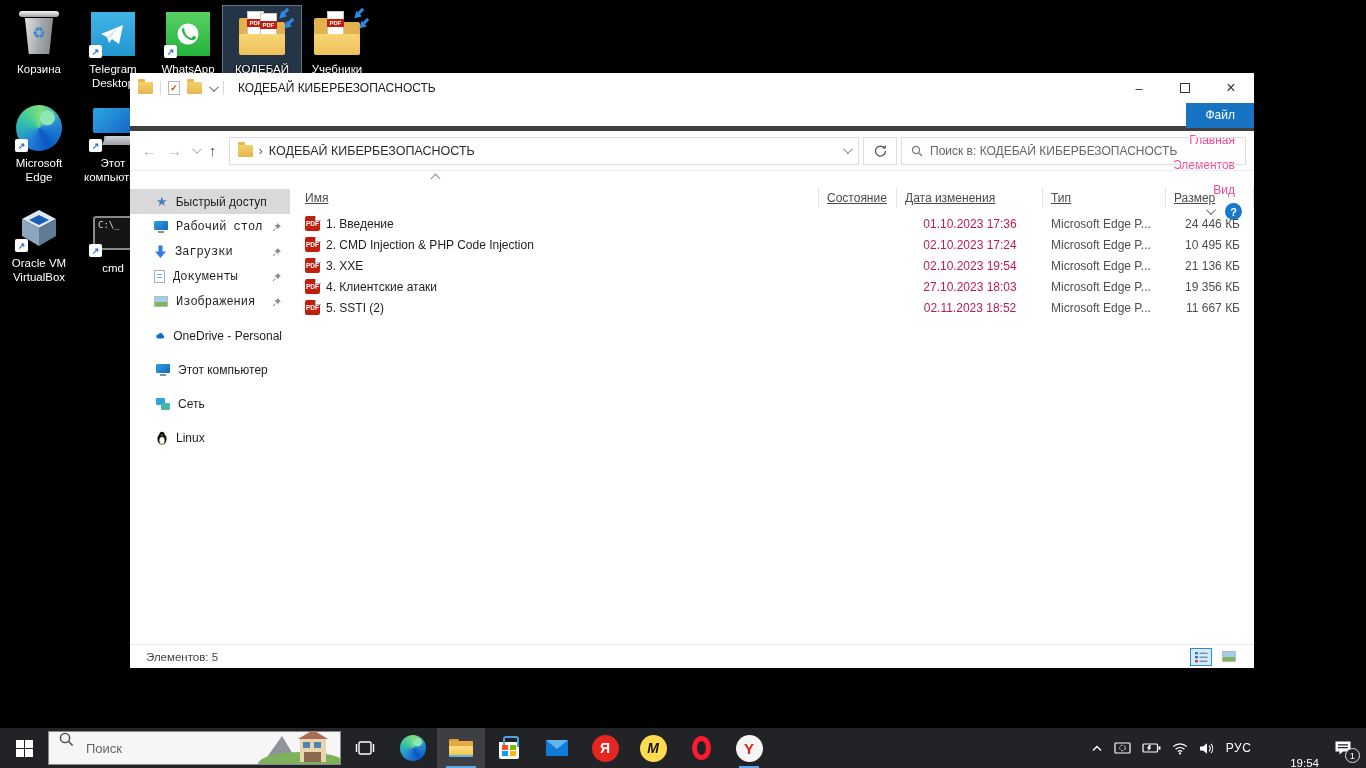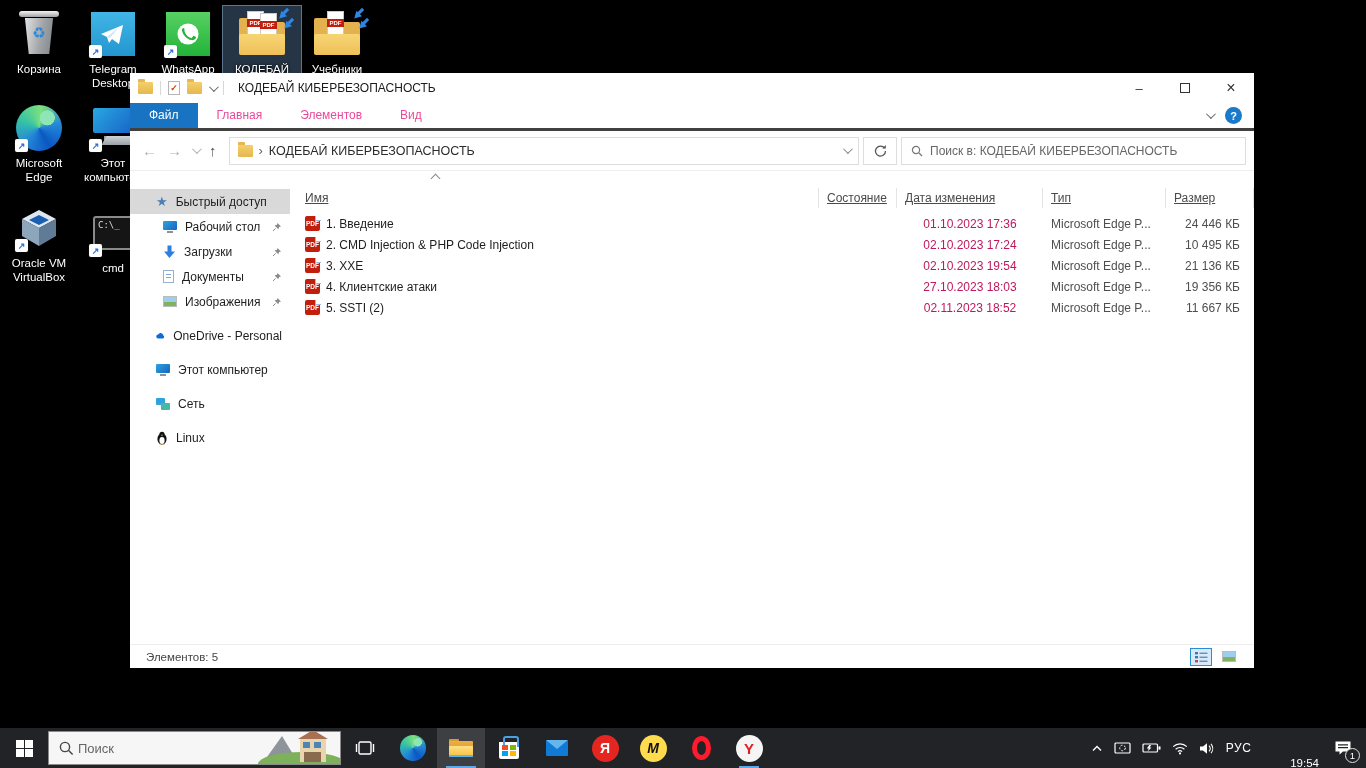--- a/index.html
+++ b/index.html
@@ -52,41 +52,41 @@
   .mini-folder:before { content:''; position:absolute; top:-3px; left:0; width:7px; height:3px; background:#e7b64f; border-radius:1px 1px 0 0; }
   .qat-sep { width:1px; height:14px; background:#d8d8d8; }
   .doc-check { width:12px; height:14px; background:#fff; border:1px solid #b5b5b5; color:#d43a02; font-size:9px; font-weight:bold; line-height:12px; text-align:center; }
   .chev { display:inline-block; width:7px; height:7px; border-right:1.5px solid #666; border-bottom:1.5px solid #666; transform:rotate(45deg) translateY(-2px); }
   .win-title { margin-left:6px; font-size:12px; color:#1a1a1a; white-space:nowrap; }
   .win-ctrls { margin-left:auto; display:flex; height:30px; }
   .wc { width:46px; display:flex; align-items:center; justify-content:center; color:#333; font-size:13px; }
   .wc .maxbox { width:10px; height:10px; border:1px solid #333; display:block; }
   .wc.close { font-size:16px; }
 
-  .ribbon { height:28px; display:flex; align-items:flex-end; border-bottom:3px solid #404040; }
+  .ribbon { height:28px; display:flex; align-items:flex-end; border-bottom:5px solid #404040;flex-direction:column; }
   .rtab { padding:5px 19px 6px; color:#ec4899; font-size:12px; }
   .rtab.file { background:#1873c2; color:#fff; }
   .ribbon-right { margin-left:auto; display:flex; align-items:center; gap:12px; padding:0 12px 4px; }
   .help-circ { width:17px; height:17px; border-radius:50%; background:#1979ca; color:#fff; font-size:11px; font-weight:bold; display:flex; align-items:center; justify-content:center; }
 
   .navbar { height:40px; display:flex; align-items:center; padding:6px 8px 6px 4px; gap:4px; border-bottom:1px solid #eee; }
   .nav-arrows { display:flex; align-items:center; gap:10px; padding:0 8px; color:#b0b0b0; font-size:15px; }
   .nav-arrows .up { color:#555; }
   .addr { flex:1; height:28px; border:1px solid #ddd; display:flex; align-items:center; gap:6px; padding:0 8px; }
   .crumb-sep { color:#666; font-size:13px; }
   .addr-text { flex:1; color:#2b2b2b; font-size:12.5px; white-space:nowrap; overflow:hidden; }
   .refresh-box { width:34px; height:28px; border:1px solid #ddd; display:flex; align-items:center; justify-content:center; }
   .searchbox { width:345px; height:28px; border:1px solid #ddd; display:flex; align-items:center; gap:7px; padding:0 9px; }
   .searchbox input { border:none; outline:none; flex:1; font-size:12px; font-family:"Liberation Sans",sans-serif; color:#444; background:transparent; }
   .searchbox input::placeholder, .tb-search input::placeholder { color:#666; opacity:1; }
 
   .main { flex:1; display:flex; overflow:hidden; }
   .sidebar { width:160px; padding-top:18px; flex-shrink:0; }
   .srow { height:25px; display:flex; align-items:center; gap:8px; padding-left:26px; padding-right:8px; color:#1e1e1e; font-size:12px; white-space:nowrap; }
-  .srow.child { padding-left:33px; }
+  .srow.child { padding-left:24px;font-family:Liberation Mono, monospace; }
   .srow.sel { background:#d9d9d9; }
   .srow .pin { margin-left:auto; }
   .sgap { height:9px; }
   .star { color:#4a7ebb; font-size:13px; }
   .mini-mon { width:14px; height:12px; position:relative; }
   .mini-mon:before { content:''; position:absolute; top:0; left:0; width:14px; height:9px; background:linear-gradient(135deg,#2ea3de,#1465c0); border-radius:1px; }
   .mini-mon:after { content:''; position:absolute; bottom:0; left:4px; width:6px; height:2px; background:#8a9097; }
   .mini-doc { width:11px; height:13px; background:#fff; border:1px solid #9ab0c8; position:relative; }
   .mini-doc:before { content:''; position:absolute; left:2px; top:3px; width:5px; height:6px;
      background:repeating-linear-gradient(#7da7d9 0 1px, transparent 1px 3px); }
@@ -115,21 +115,21 @@
   .pdf16:before { content:''; position:absolute; top:-1px; right:-1px; width:5px; height:5px; background:#fff; border-left:1px solid #9dbde0; border-bottom:1px solid #9dbde0; }
 
   .statusbar { height:24px; border-top:1px solid #eee; display:flex; align-items:center; justify-content:space-between; padding:0 14px 0 16px; color:#444; font-size:11.5px; }
   .view-btns { display:flex; gap:6px; }
   .vb { width:22px; height:18px; display:flex; align-items:center; justify-content:center; border:1px solid transparent; }
   .vb.sel { background:#d6eafc; border-color:#2a8dd4; }
 
   
   .taskbar { position:absolute; left:0; bottom:0; width:1366px; height:40px; background:#222326; z-index:10; display:flex; align-items:center; color:#fff; }
   .tb-start { width:48px; height:40px; display:flex; align-items:center; justify-content:center; }
-  .tb-search { width:293px; height:34px; background:#f6f6f6; border:1px solid #8a8a8a; display:flex; align-items:center; gap:4px; padding:0 10px; position:relative; overflow:hidden; }
+  .tb-search { width:293px; height:34px; background:#f6f6f6; border:1px solid #8a8a8a; display:flex; gap:12px; padding:0 10px; position:relative; overflow:hidden; }
   .tb-search input { border:none; outline:none; background:transparent; font-size:13px; color:#333; width:130px; font-family:"Liberation Sans",sans-serif; }
   .tb-scene { position:absolute; right:0; bottom:0; }
   .tb-btn { width:48px; height:40px; display:flex; align-items:center; justify-content:center; position:relative; }
   .tb-btn.active { background:#3d3f42; }
   .tb-underline { position:absolute; bottom:0; left:9px; right:9px; height:2px; background:#5ca8e8; }
   .tb-folder { width:24px; height:18px; position:relative; }
   .tb-folder .b1 { position:absolute; top:0; left:0; width:10px; height:4px; background:#d79c33; border-radius:1px 1px 0 0; }
   .tb-folder .b2 { position:absolute; top:2px; left:0; width:24px; height:16px; background:linear-gradient(#e9ae45,#d79629); border-radius:1px; }
   .tb-folder .b3 { position:absolute; top:7px; left:0; width:24px; height:11px; background:linear-gradient(#ffe082,#f7c54a); border-radius:1px; border-bottom:2px solid #58b7f0; }
   .store-ic { width:20px; height:17px; background:#fff; border-radius:0 0 2px 2px; position:relative; margin-top:5px; }

